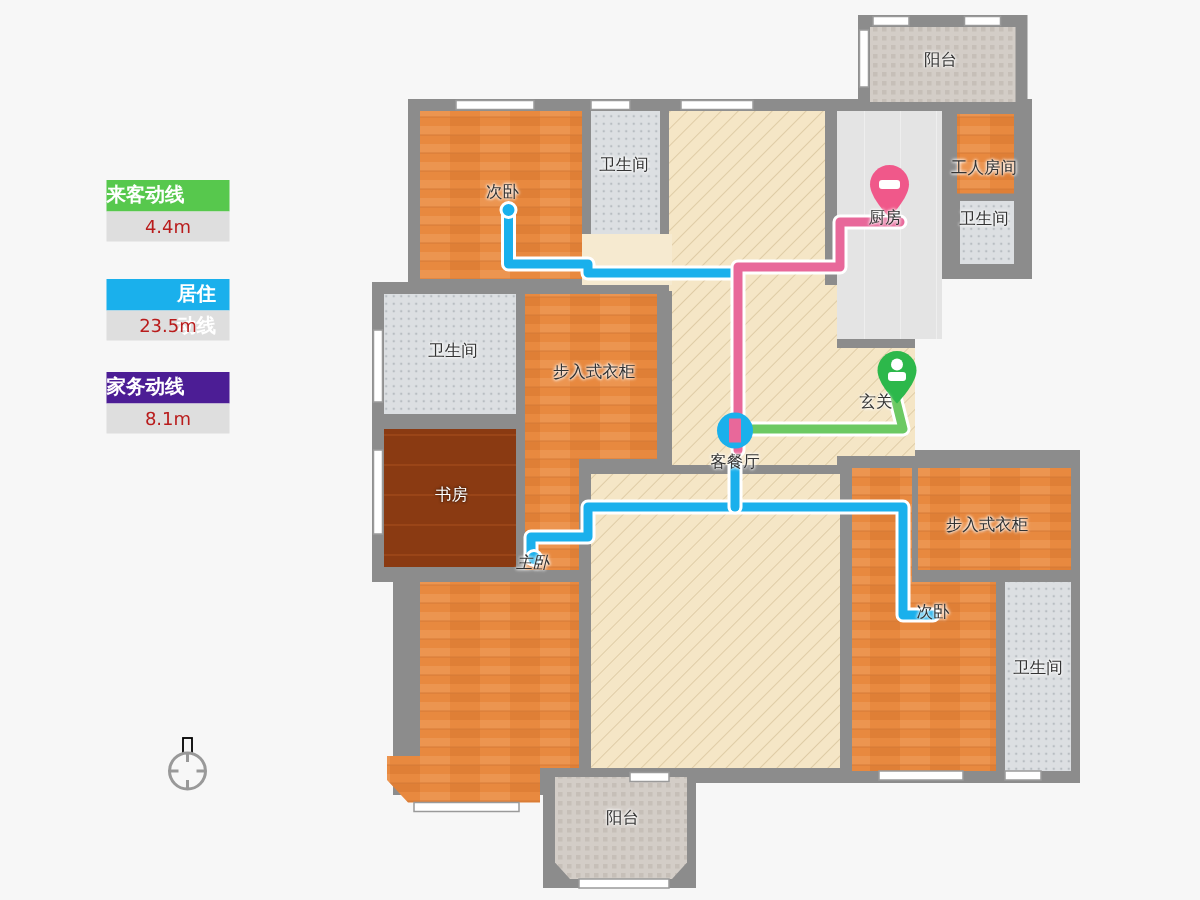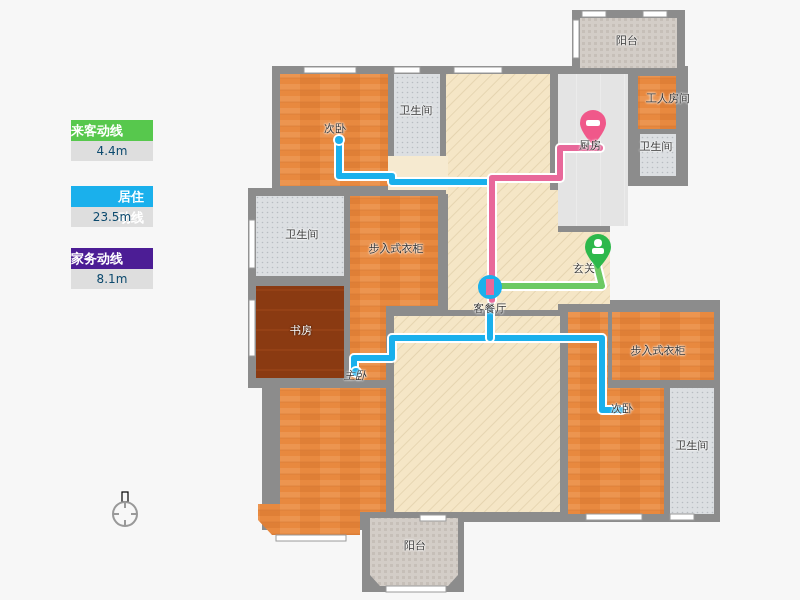--- a/index.html
+++ b/index.html
@@ -1,19 +1,19 @@
 <!DOCTYPE html>
 <html><head>
 <meta charset="utf-8">
 <style>
   html, body { margin:0; padding:0; }
   body { width:800px; height:600px; background:#f7f7f7; position:relative; overflow:hidden; font-family:"DejaVu Sans", sans-serif; }
   .legend { position:absolute; left:71px; width:82px; }
   .legend .hdr { height:21px; color:#fff; font-size:13px; font-weight:bold; text-align:left; line-height:21px; }
-  .legend .val { height:20px; background:#dedede; color:#0c4a6e; font-size:12px; text-align:center; line-height:20px; }
+  .legend .val { height:20px; background:#dedede; color:#b91c1c; font-size:12px; text-align:center; line-height:20px; }
   svg { position:absolute; left:0; top:0; }
   .lbl { position:absolute; font-size:11px; color:#333; text-shadow:0 0 2px #fff,0 0 2px #fff,0 0 3px #fff; white-space:nowrap; transform:translate(-50%,-50%); }
 </style>
 </head>
 <body>
 
 <div class="legend" style="top:120px;">
   <div class="hdr" style="background:#57c84d;">来客动线</div>
   <div class="val">4.4m</div>
 </div>
@@ -147,21 +147,21 @@
     <line x1="125" y1="502" x2="125" y2="508" stroke="#999" stroke-width="2"></line>
     <line x1="125" y1="520" x2="125" y2="526" stroke="#999" stroke-width="2"></line>
     <line x1="113" y1="514" x2="119" y2="514" stroke="#999" stroke-width="2"></line>
     <line x1="131" y1="514" x2="137" y2="514" stroke="#999" stroke-width="2"></line>
   </g>
 </svg>
 
 <div class="lbl" style="left:335px;top:128px;">次卧</div>
 <div class="lbl" style="left:416px;top:110px;">卫生间</div>
 <div class="lbl" style="left:627px;top:40px;">阳台</div>
-<div class="lbl" style="left:656px;top:98px;margin-left:12px;">工人房间</div>
+<div class="lbl" style="left:656px;top:112px;">工人房间</div>
 <div class="lbl" style="left:590px;top:145px;font-family:Liberation Mono, monospace;">厨房</div>
 <div class="lbl" style="left:656px;top:146px;">卫生间</div>
 <div class="lbl" style="left:302px;top:234px;">卫生间</div>
 <div class="lbl" style="left:396px;top:248px;">步入式衣柜</div>
 <div class="lbl" style="left:301px;top:330px;color:#fff;text-shadow:0 0 2px #000;">书房</div>
 <div class="lbl" style="left:584px;top:268px;">玄关</div>
 <div class="lbl" style="left:490px;top:308px;font-family:Liberation Mono, monospace;">客餐厅</div>
 <div class="lbl" style="left:355px;top:375px;font-style:italic;">主卧</div>
 <div class="lbl" style="left:658px;top:350px;">步入式衣柜</div>
 <div class="lbl" style="left:622px;top:408px;">次卧</div>

